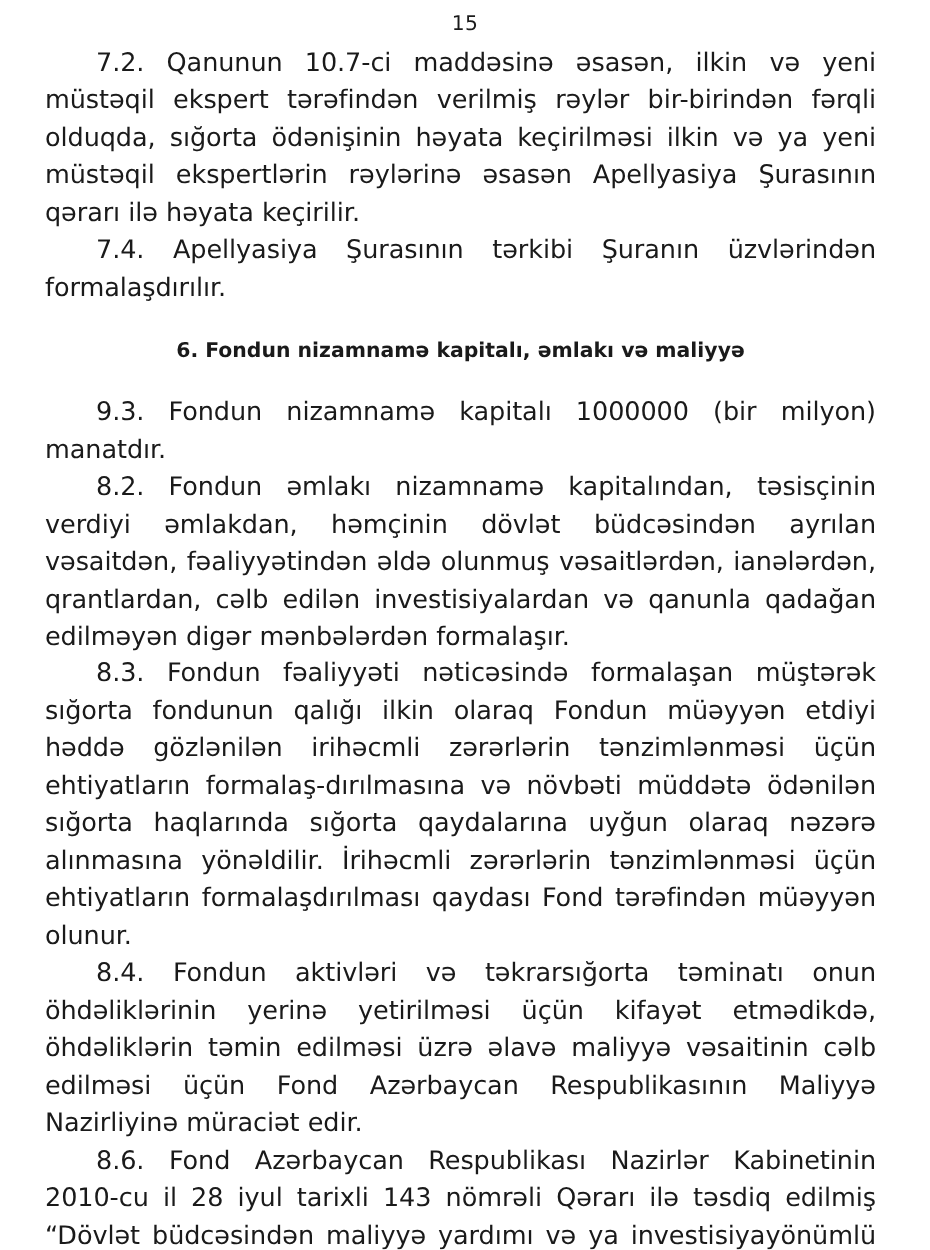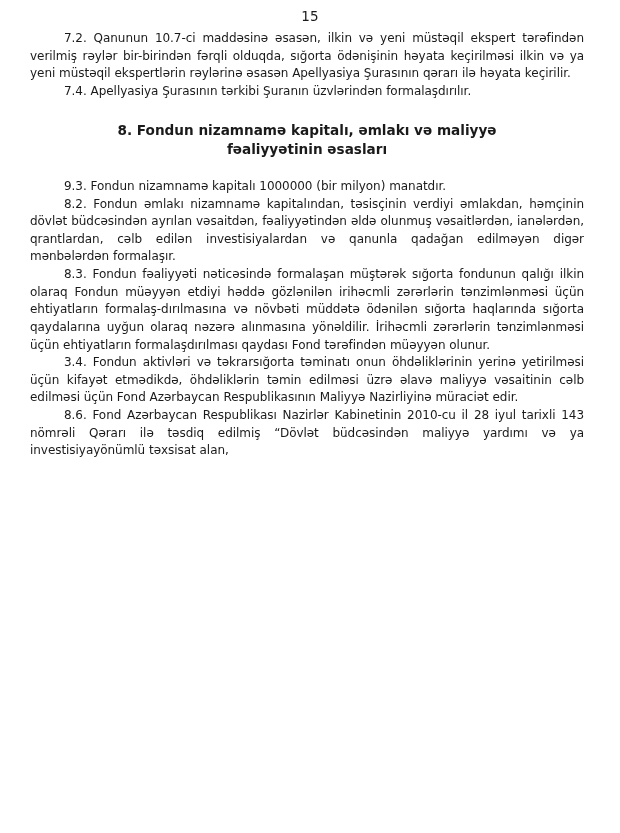--- a/index.html
+++ b/index.html
@@ -27,21 +27,21 @@
     width: 620px;
     text-align: center;
     font-size: 13.5px;
     letter-spacing: 0.2px;
   }
   .body-text {
     margin-top: 22px;
   }
   p.para {
     margin: 0 0 0 0;
-    font-size: 12px;
+    font-size: 17px;
     line-height: 1.47;
     text-align: justify;
     text-justify: inter-word;
     text-indent: 34px;
     letter-spacing: -0.05px;
     word-spacing: 0.1px;
   }
   h2.section-heading {
     margin: 20px 0 18px 0;
     font-size: 13.6px;
@@ -57,24 +57,23 @@
 <div class="page">
 
   <div class="page-number">15</div>
 
   <div class="body-text">
 
     <p class="para">7.2. Qanunun 10.7-ci maddəsinə əsasən, ilkin və yeni müstəqil ekspert tərəfindən verilmiş rəylər bir-birindən fərqli olduqda, sığorta ödənişinin həyata keçirilməsi ilkin və ya yeni müstəqil ekspertlərin rəylərinə əsasən Apellyasiya Şurasının qərarı ilə həyata keçirilir.</p>
     <p class="para">7.4. Apellyasiya Şurasının tərkibi Şuranın üzvlərindən formalaşdırılır.</p>
 
     <h2 class="section-heading">
-      <span>8. Fondun nizamnamə kapitalı, əmlakı və maliyyə</span><br>
-      <span>fəaliyyətinin əsasları</span>
+      <span>6. Fondun nizamnamə kapitalı, əmlakı və maliyyə</span><br>
     </h2>
 
     <p class="para">9.3. Fondun nizamnamə kapitalı 1000000 (bir milyon) manatdır.</p>
     <p class="para">8.2. Fondun əmlakı nizamnamə kapitalından, təsisçinin verdiyi əmlakdan, həmçinin dövlət büdcəsindən ayrılan vəsaitdən, fəaliyyətindən əldə olunmuş vəsaitlərdən, ianələrdən, qrantlardan, cəlb edilən investisiyalardan və qanunla qadağan edilməyən digər mənbələrdən formalaşır.</p>
     <p class="para">8.3. Fondun fəaliyyəti nəticəsində formalaşan müştərək sığorta fondunun qalığı ilkin olaraq Fondun müəyyən etdiyi həddə gözlənilən irihəcmli zərərlərin tənzimlənməsi üçün ehtiyatların formalaş-dırılmasına və növbəti müddətə ödənilən sığorta haqlarında sığorta qaydalarına uyğun olaraq nəzərə alınmasına yönəldilir. İrihəcmli zərərlərin tənzimlənməsi üçün ehtiyatların formalaşdırılması qaydası Fond tərəfindən müəyyən olunur.</p>
-    <p class="para">3.4. Fondun aktivləri və təkrarsığorta təminatı onun öhdəliklərinin yerinə yetirilməsi üçün kifayət etmədikdə, öhdəliklərin təmin edilməsi üzrə əlavə maliyyə vəsaitinin cəlb edilməsi üçün Fond Azərbaycan Respublikasının Maliyyə Nazirliyinə müraciət edir.</p>
+    <p class="para">8.4. Fondun aktivləri və təkrarsığorta təminatı onun öhdəliklərinin yerinə yetirilməsi üçün kifayət etmədikdə, öhdəliklərin təmin edilməsi üzrə əlavə maliyyə vəsaitinin cəlb edilməsi üçün Fond Azərbaycan Respublikasının Maliyyə Nazirliyinə müraciət edir.</p>
     <p class="para">8.6. Fond Azərbaycan Respublikası Nazirlər Kabinetinin 2010-cu il 28 iyul tarixli 143 nömrəli Qərarı ilə təsdiq edilmiş “Dövlət büdcəsindən maliyyə yardımı və ya investisiyayönümlü təxsisat alan,</p>
 
   </div>
 </div>
 
 </body></html>

